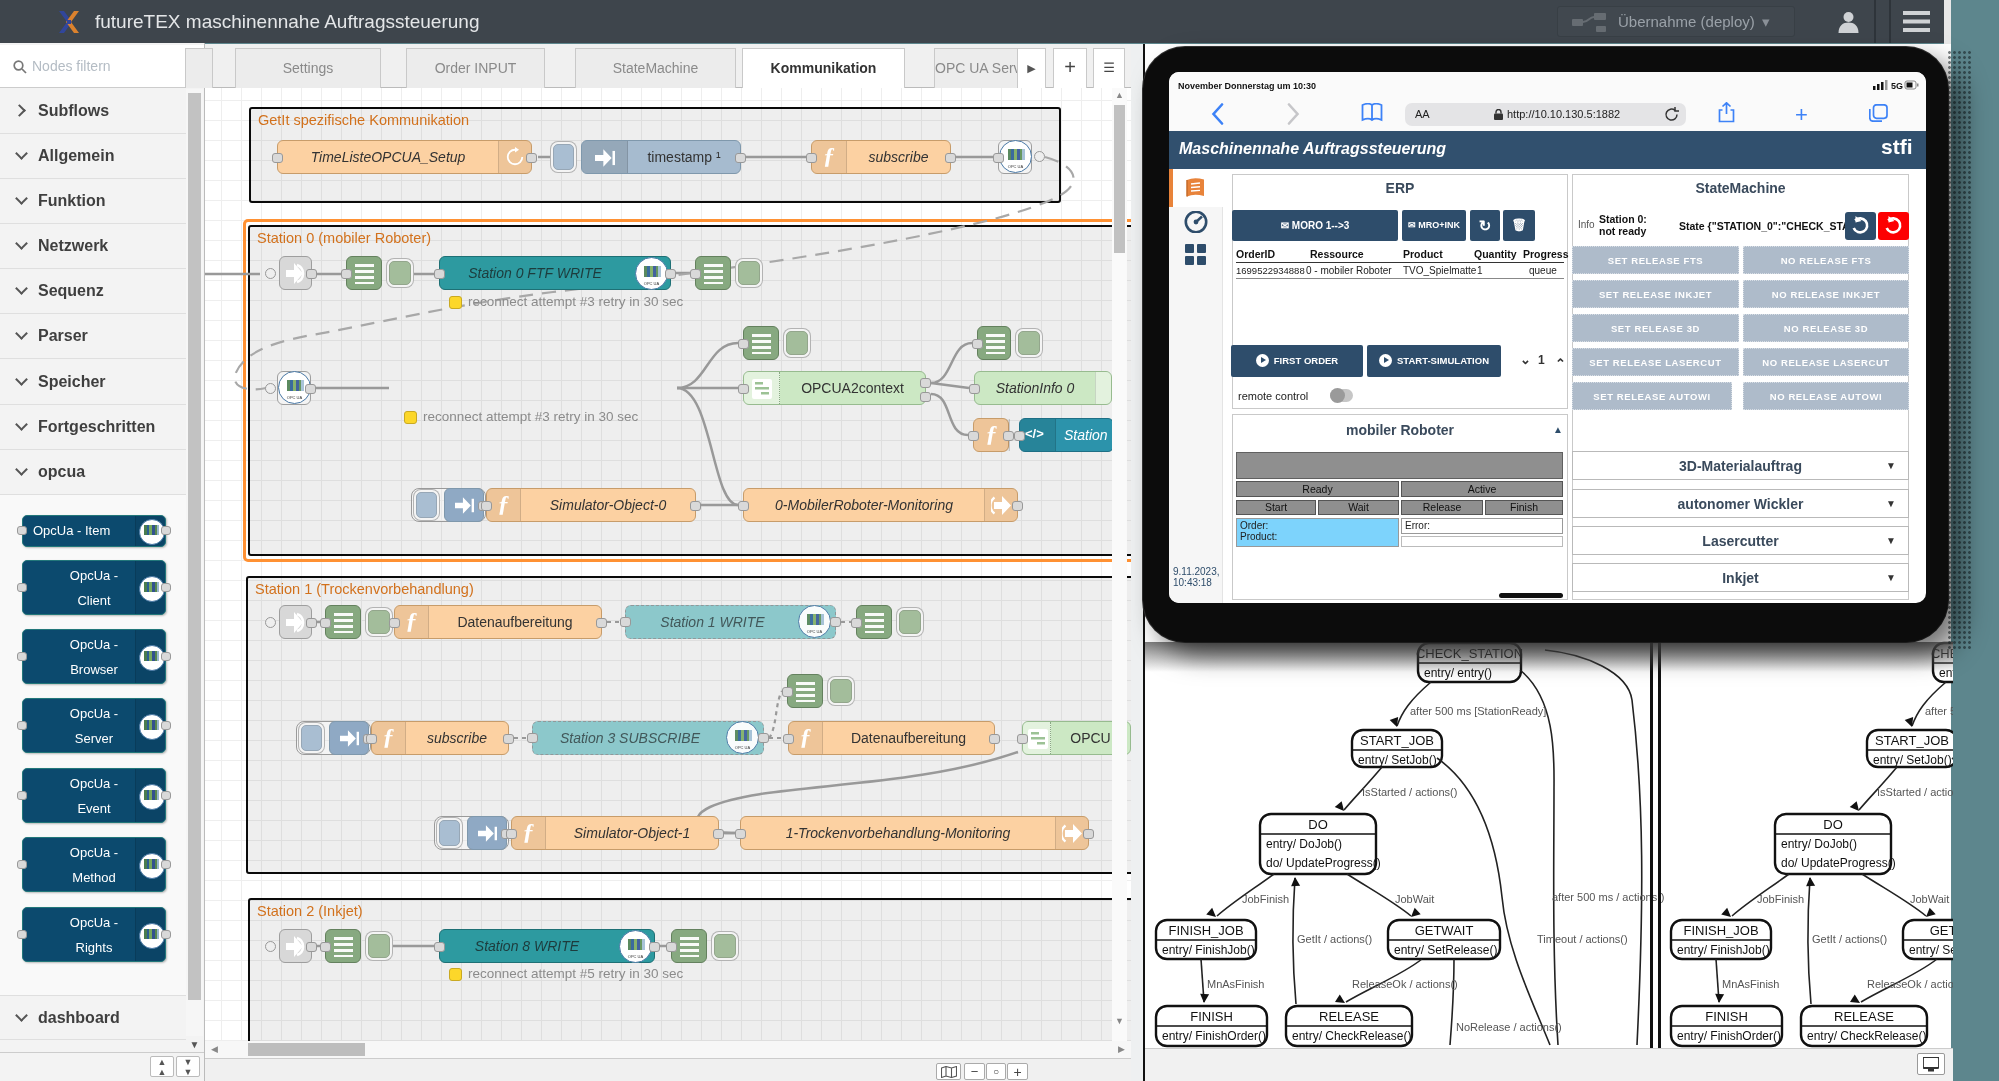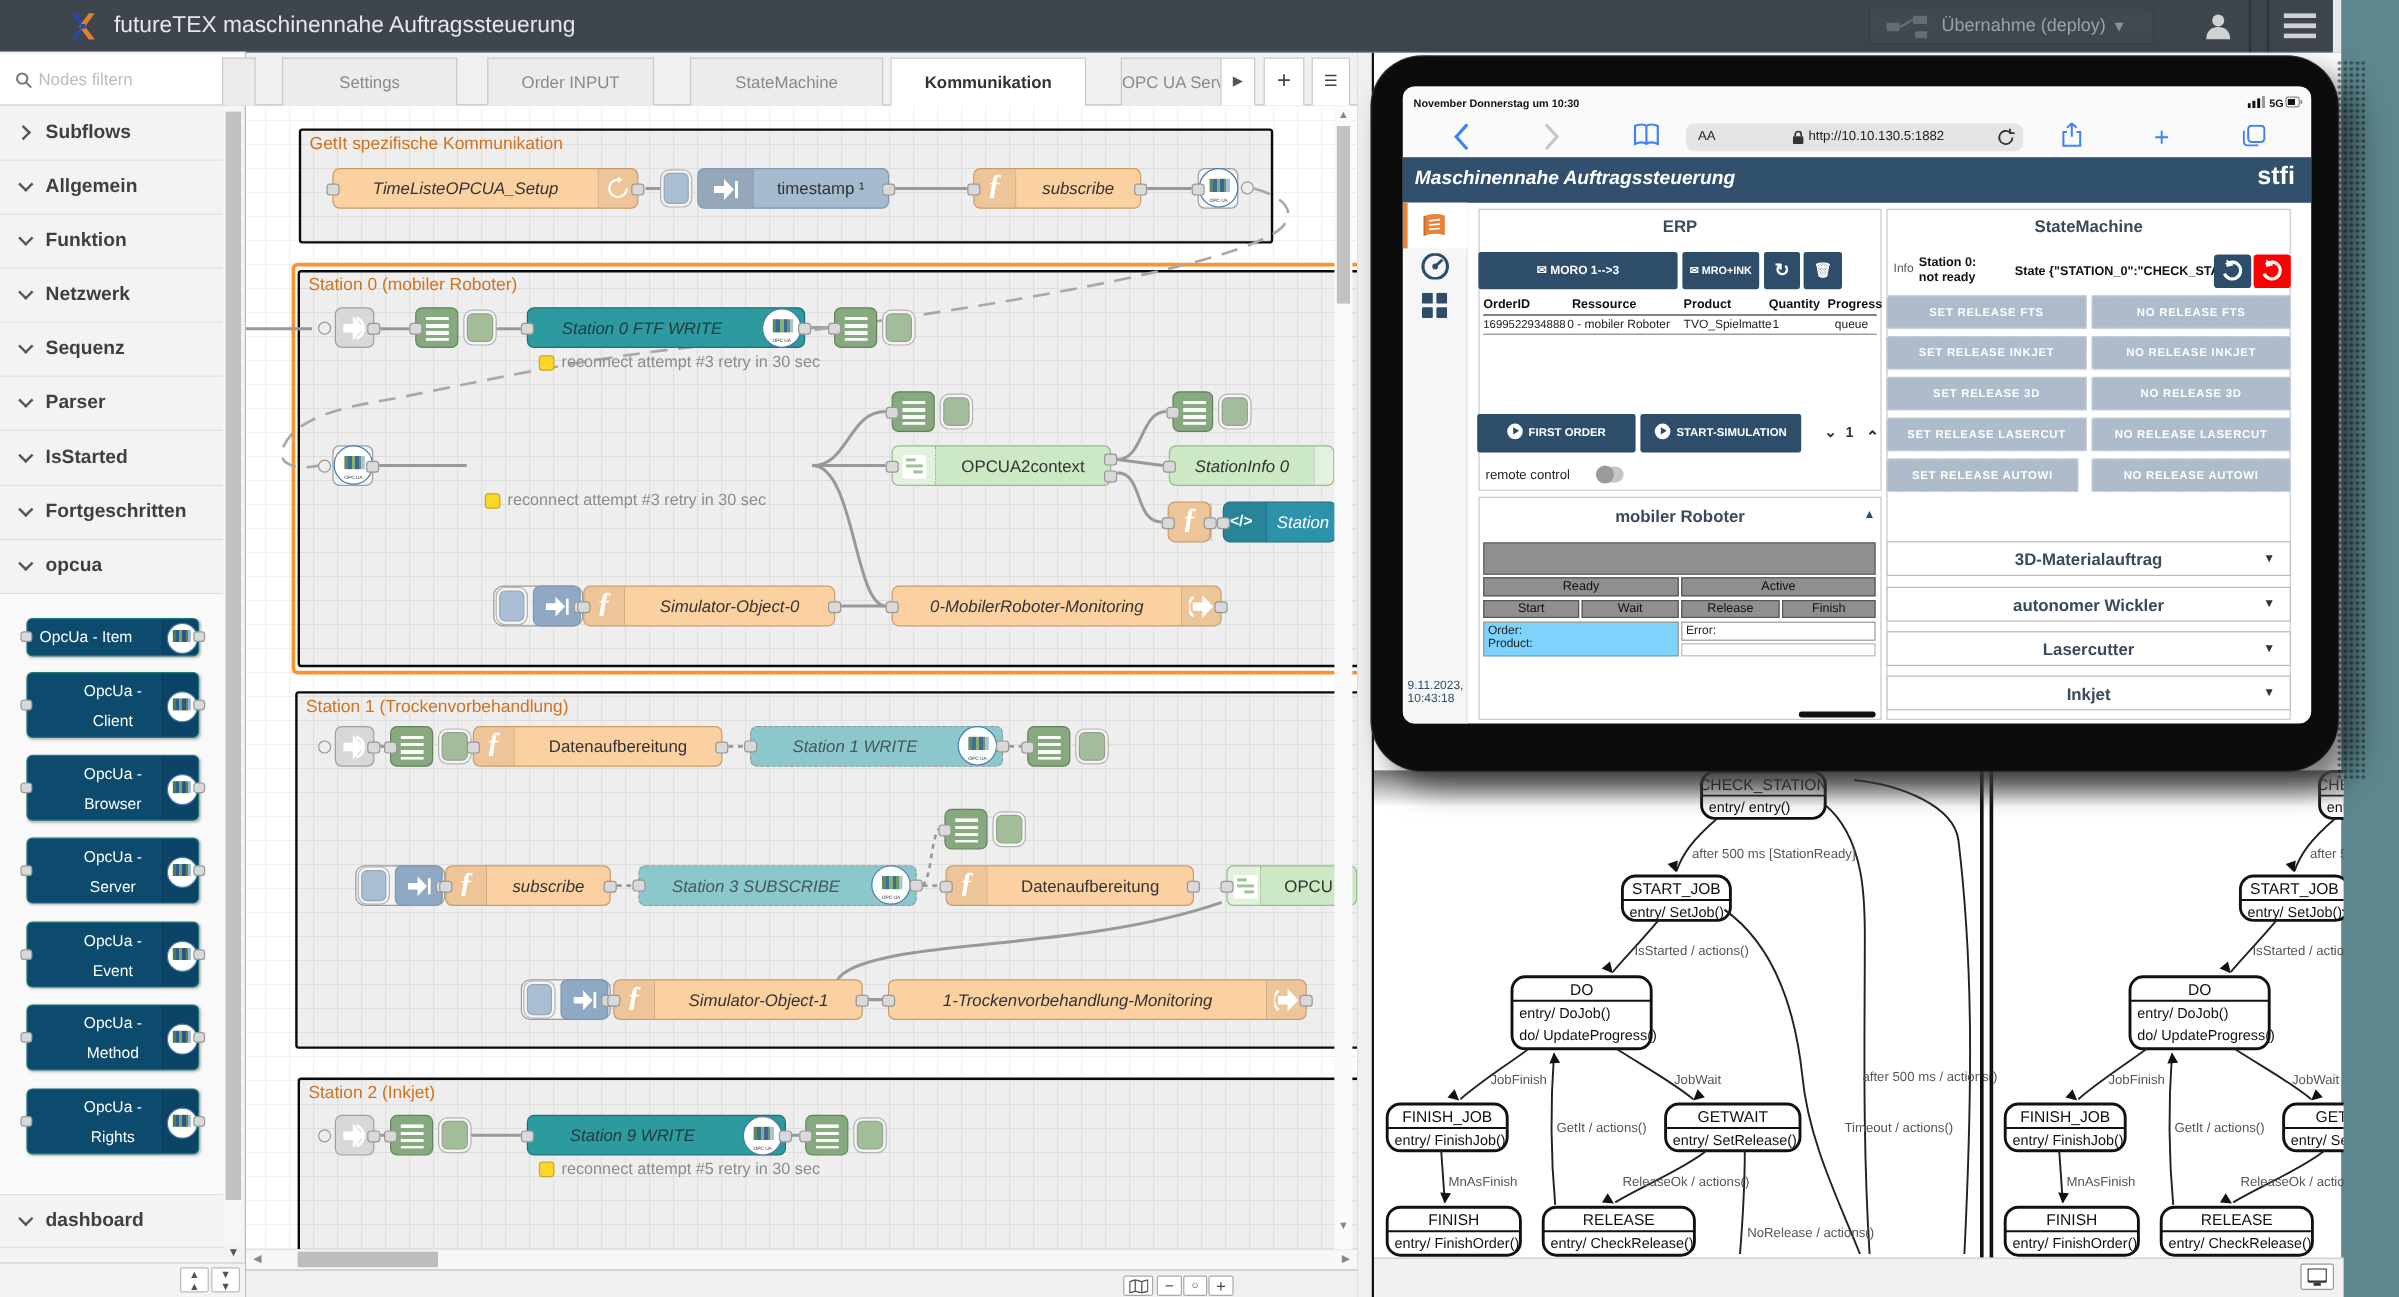--- a/index.html
+++ b/index.html
@@ -264,21 +264,21 @@
     <div class="cat" style="top:226px">
         <span class="chev"></span>
         <span class="lbl">Sequenz</span>
       </div>
     <div class="cat" style="top:271px">
         <span class="chev"></span>
         <span class="lbl">Parser</span>
       </div>
     <div class="cat" style="top:317px">
         <span class="chev"></span>
-        <span class="lbl">IsStarted</span>
+        <span class="lbl">Speicher</span>
       </div>
     <div class="cat" style="top:362px">
         <span class="chev"></span>
         <span class="lbl">Fortgeschritten</span>
       </div>
     <div class="cat" style="top:407px">
         <span class="chev"></span>
         <span class="lbl">opcua</span>
       </div>
     <div class="abs" style="left:0;top:452px;width:186px;height:500px;background:#f9f9f9"></div>
@@ -635,21 +635,21 @@
           <path d="M11 2 a9 9 0 0 1 0 17" fill="none" stroke="#fff" stroke-width="2.5"></path>
         </svg>
 <i class="port" style="right:-6px;top:12px"></i>
       </div>
 <div class="node n-gr" style="left:120px;top:841px;width:36px">
         <span class="dbgico"></span>
         <i class="port" style="left:-6px;top:12px"></i>
       </div>
       <i class="dbtn" style="left:163px;top:846px"></i>
 <div class="node n-tl" style="left:234px;top:841px;width:216px">
-<span class="txt it" style="left:0;right:40px">Station 9 WRITE</span>
+<span class="txt it" style="left:0;right:40px">Station 8 WRITE</span>
 <span class="opcc" style="right:2px;top:0px">
           <i></i>
           <b>OPC UA</b>
         </span>
 <i class="port" style="left:-6px;top:12px"></i>
         <i class="port" style="right:-6px;top:12px"></i>
       </div>
 <div class="node n-gr" style="left:466px;top:841px;width:36px">
         <span class="dbgico"></span>
         <i class="port" style="left:-6px;top:12px"></i>

